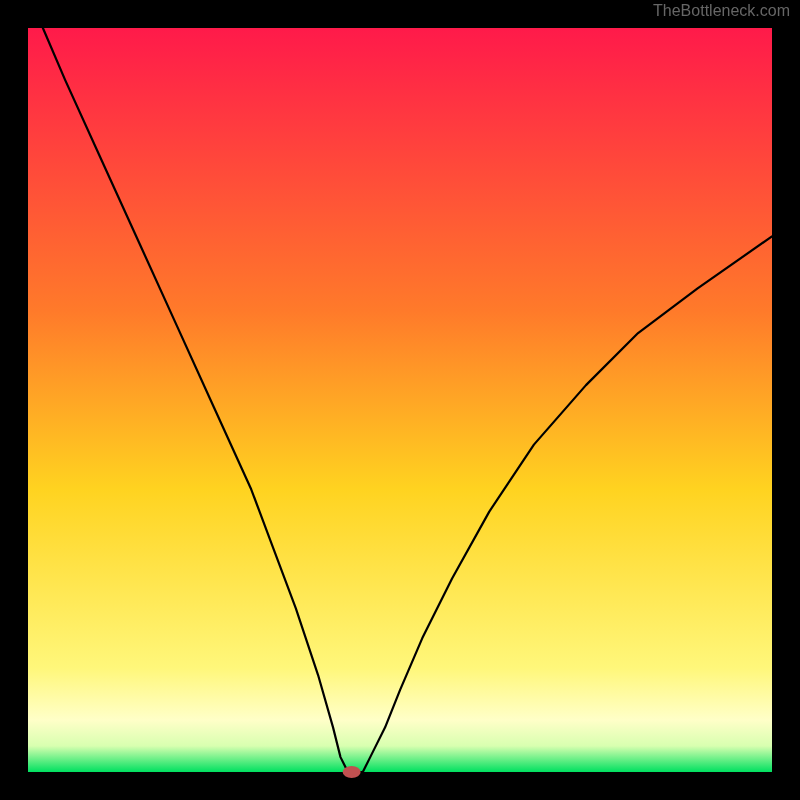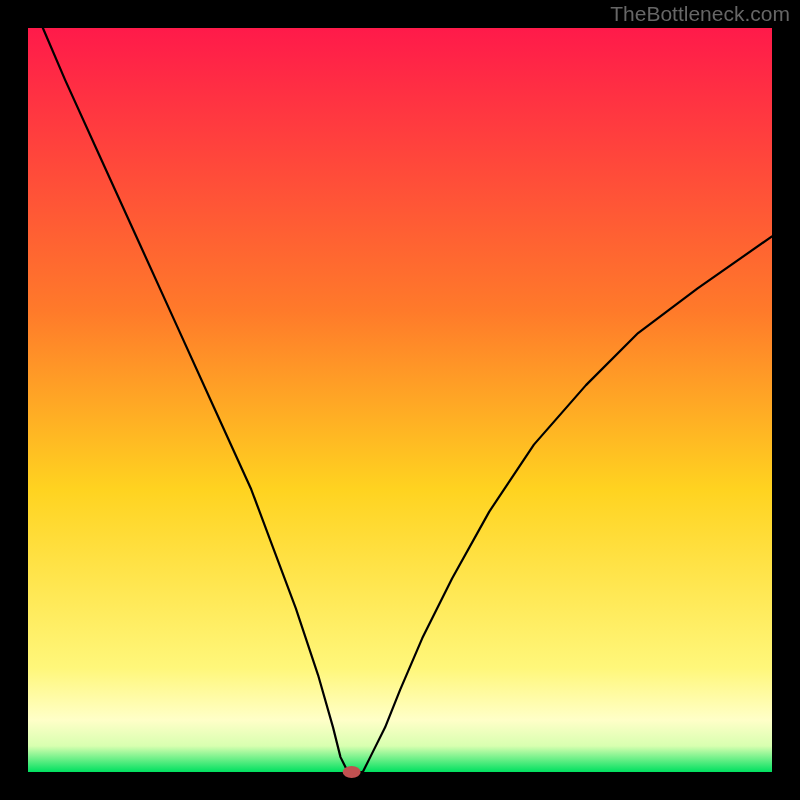--- a/index.html
+++ b/index.html
@@ -14,21 +14,21 @@
     position: relative;
     width: 800px;
     height: 800px;
     background: #000;
   }
   .watermark {
     position: absolute;
     top: 2px;
     right: 10px;
     color: #666;
-    font-size: 21px;
+    font-size: 16px;
     font-weight: 500;
     z-index: 10;
     letter-spacing: 0px;
   }
   svg.plot {
     position: absolute;
     top: 0;
     left: 0;
   }
 </style>

